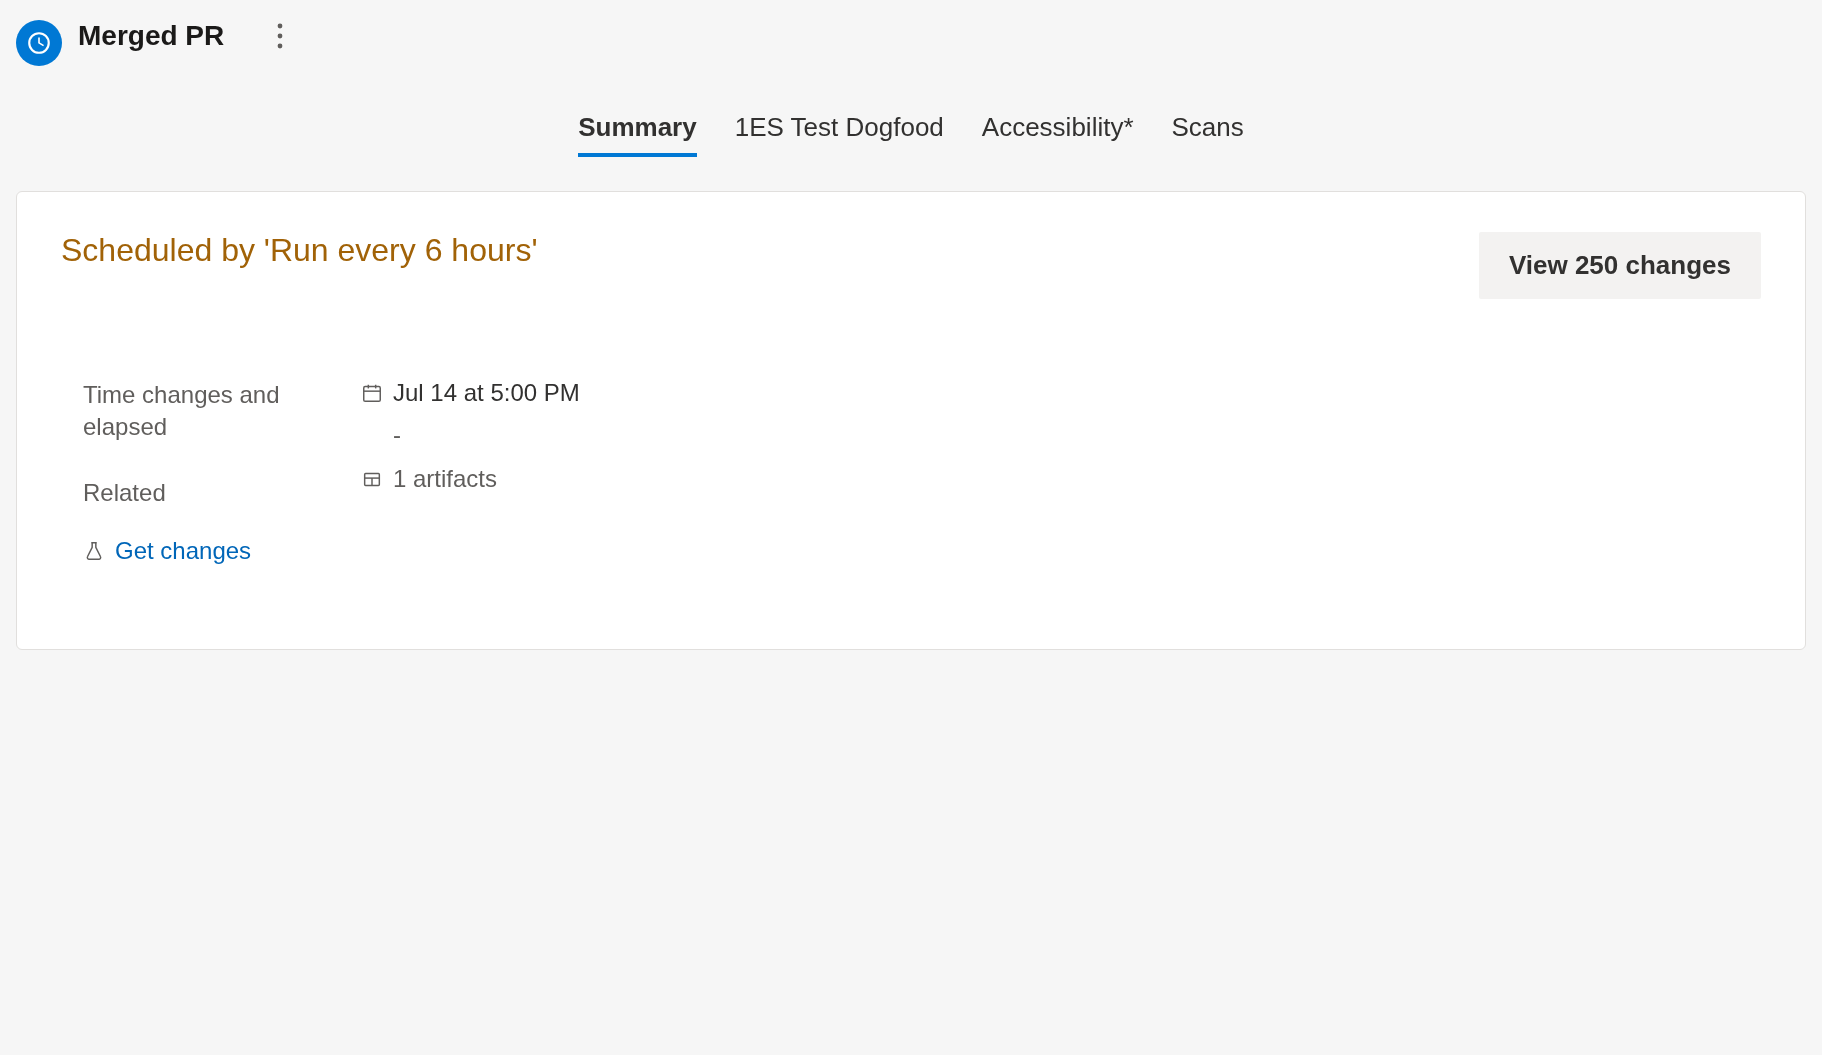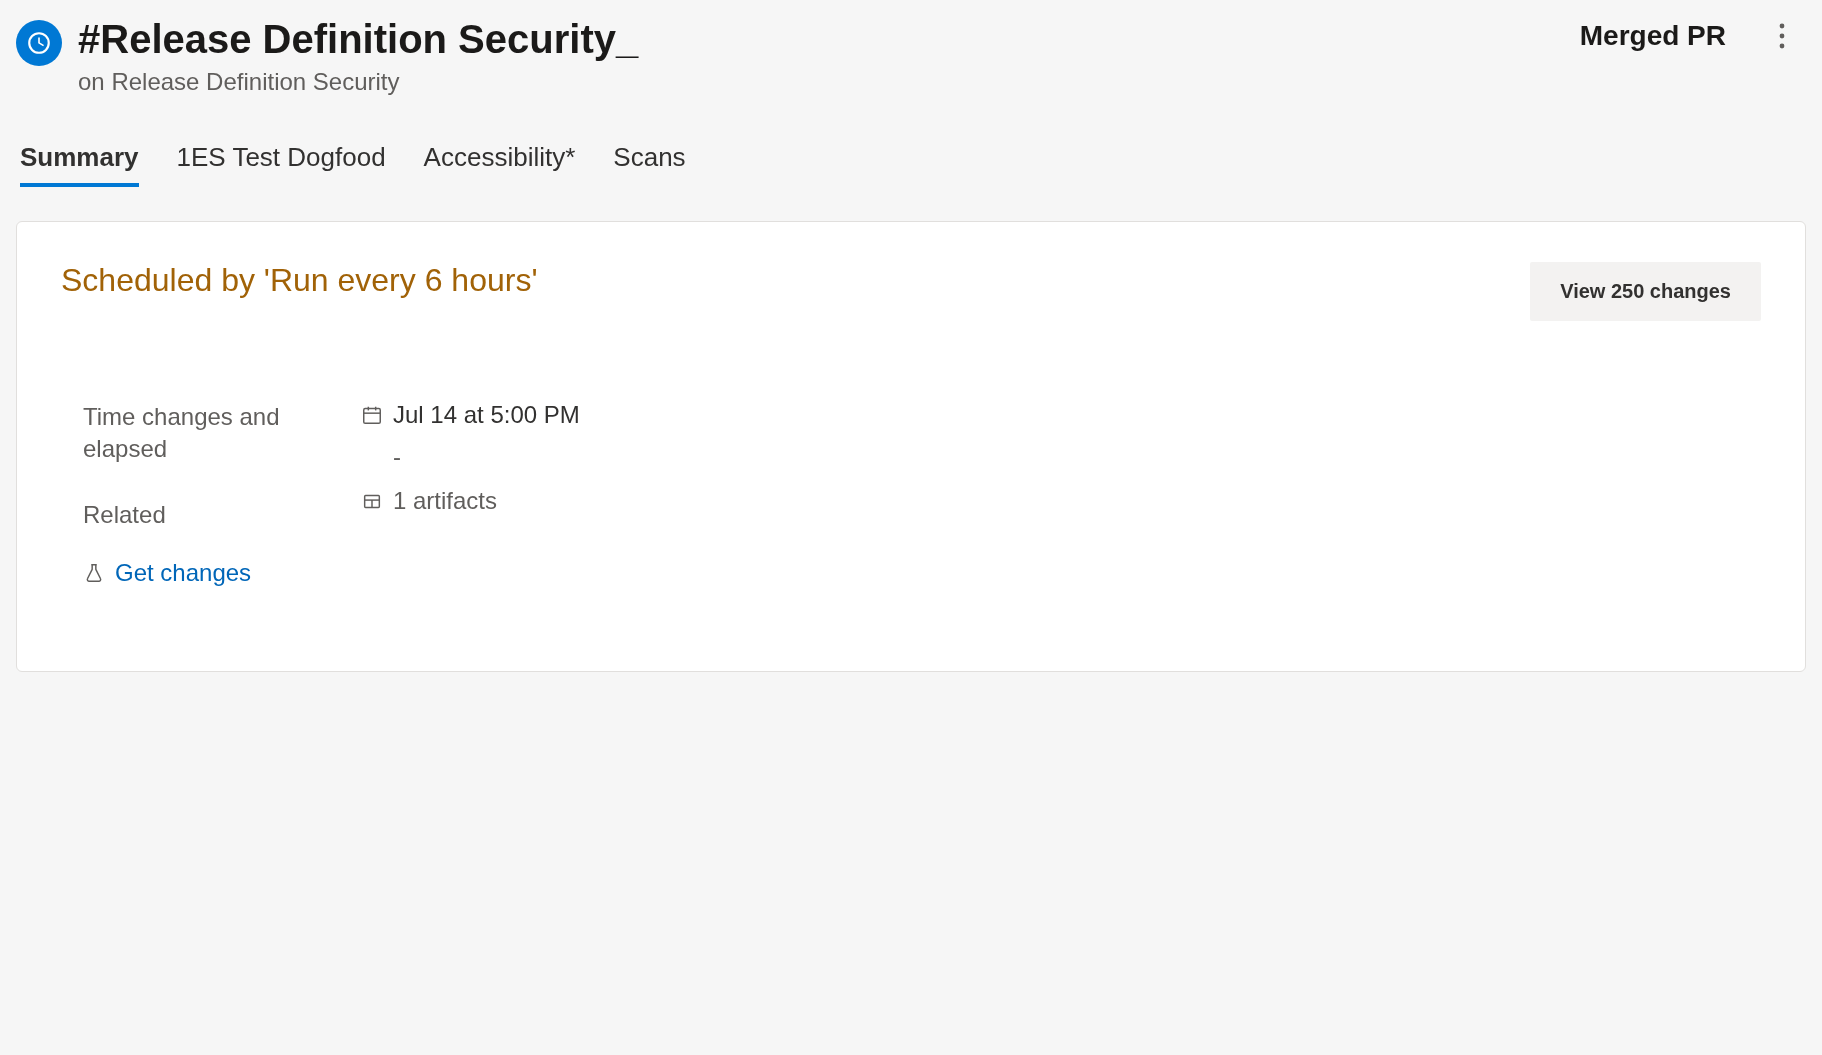--- a/index.html
+++ b/index.html
@@ -27,36 +27,36 @@
   .title {
     font-size: 40px; font-weight: 600; color: #1b1a19; line-height: 1.15;
   }
   .subtitle { font-size: 24px; color: #605e5c; }
   .merged-pr-block { display: flex; align-items: center; gap: 40px; padding-right: 8px; }
   .merged-pr { font-size: 28px; font-weight: 600; color: #1b1a19; }
   .more-dots { width: 32px; height: 40px; display: flex; align-items: center; justify-content: center; cursor: pointer; }
   .more-dots svg { width: 6px; height: 26px; fill: #605e5c; }
 
   
-  .tabs { display: flex; gap: 38px; margin-top: 36px; padding: 0 4px; }
+  .tabs { display: flex; gap: 38px; margin-top: 36px; padding: 0 4px; justify-content: center; }
   .tab { font-size: 26px; color: #323130; padding-bottom: 10px; cursor: pointer; }
   .tab.active { font-weight: 600; border-bottom: 4px solid #0078d4; }
 
   
   .card {
     background: #fff; border: 1px solid #e1dfdd; border-radius: 6px;
     margin-top: 34px; padding: 40px 44px 80px 44px;
     box-shadow: 0 0 0 rgba(0,0,0,0);
   }
 
   .card-toprow { display: flex; justify-content: space-between; align-items: flex-start; gap: 20px; }
   .scheduled-title { font-size: 32px; font-weight: 400; color: #a16207; }
 
   .view-changes-btn {
-    background: #f3f2f1; border: none; padding: 18px 30px; font-size: 20px;
+    background: #f3f2f1; border: none; padding: 18px 30px; font-size: 26px;
     font-weight: 600; color: #323130; cursor: pointer; border-radius: 2px;
   }
 
   .details { margin-top: 56px; padding-left: 22px; }
   .row { display: flex; align-items: flex-start; gap: 10px; padding: 4px 0; }
   .row-label { width: 268px; font-size: 24px; color: #605e5c; line-height: 1.35; padding-top: 2px; }
   .row-values { display: flex; flex-direction: column; gap: 14px; padding-top: 2px; }
 
   .val-line { display: flex; align-items: center; gap: 10px; font-size: 24px; color: #323130; }
   .val-line.link { color: #0066b8; cursor: pointer; }
@@ -77,26 +77,20 @@
 </head>
 <body>
 
 <div class="page">
 
   <div class="header">
     <div class="status-circle">
       <svg viewBox="0 0 24 24">
           <path d="M12 2a10 10 0 1 0 0 20 10 10 0 0 0 0-20zm0 18a8 8 0 1 1 0-16 8 8 0 0 1 0 16zm.75-13h-1.5v5.25l4.6 2.76.75-1.23-3.85-2.28V7z"></path>
         </svg>
-    </div>
-    <div class="title-block">
-      <div class="title">#Release Definition Security_</div>
-      <div class="subtitle">
-        <span>on </span><span>Release Definition Security</span>
-      </div>
     </div>
     <div class="merged-pr-block">
       <div class="merged-pr">Merged PR</div>
       <div class="more-dots">
         <svg viewBox="0 0 6 26">
             <circle cx="3" cy="3" r="2.4"></circle>
             <circle cx="3" cy="13" r="2.4"></circle>
             <circle cx="3" cy="23" r="2.4"></circle>
           </svg>
       </div>

